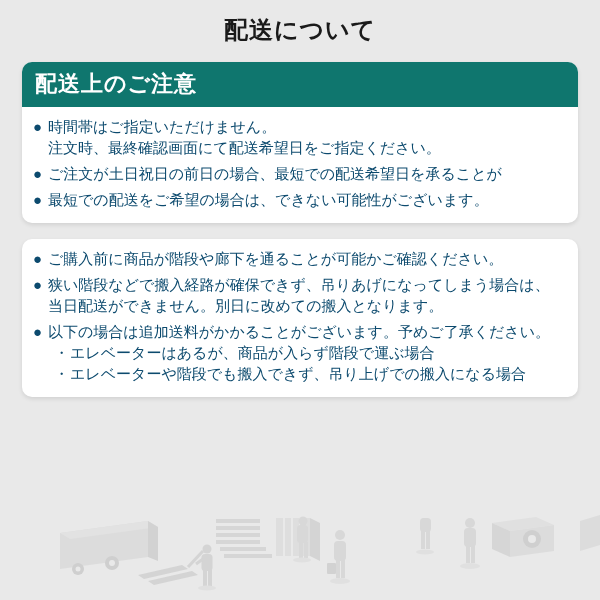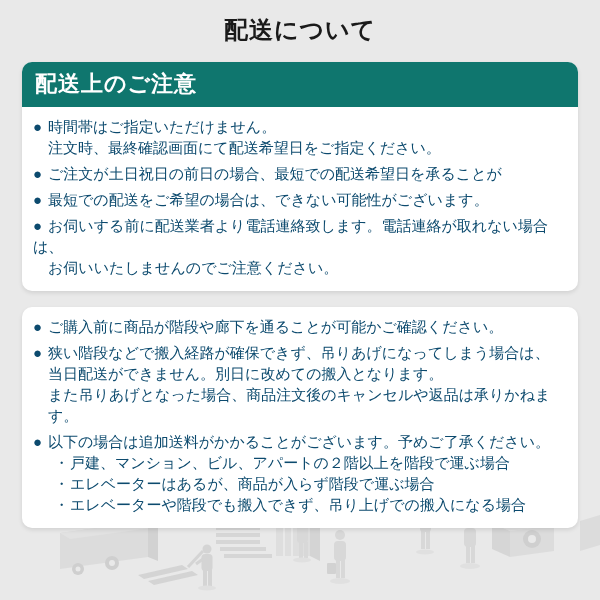--- a/index.html
+++ b/index.html
@@ -132,37 +132,31 @@
     <div class="item">
       <p class="line"><span class="bu">●</span><span>時間帯はご指定いただけません。</span></p>
       <p class="line cont">注文時、最終確認画面にて配送希望日をご指定ください。</p>
     </div>
     <div class="item">
       <p class="line"><span class="bu">●</span><span>ご注文が土日祝日の前日の場合、最短での配送希望日を承ることが</span></p>
     </div>
     <div class="item">
       <p class="line"><span class="bu">●</span><span>最短での配送をご希望の場合は、できない可能性がございます。</span></p>
     </div>
-    <div class="item">
-      <p class="line"><span class="bu">●</span><span>お伺いする前に配送業者より電話連絡致します。電話連絡が取れない場合は、</span></p>
-      <p class="line cont">お伺いいたしませんのでご注意ください。</p>
-    </div>
   </div>
 </section>
 
 <section class="panel">
   <div class="panel-body">
     <div class="item">
       <p class="line"><span class="bu">●</span><span>ご購入前に商品が階段や廊下を通ることが可能かご確認ください。</span></p>
     </div>
     <div class="item">
       <p class="line"><span class="bu">●</span><span>狭い階段などで搬入経路が確保できず、吊りあげになってしまう場合は、</span></p>
       <p class="line cont">当日配送ができません。別日に改めての搬入となります。</p>
-      <p class="line cont">また吊りあげとなった場合、商品注文後のキャンセルや返品は承りかねます。</p>
     </div>
     <div class="item">
       <p class="line"><span class="bu">●</span><span>以下の場合は追加送料がかかることがございます。予めご了承ください。</span></p>
-      <p class="line sub"><span class="bu small">・</span><span>戸建、マンション、ビル、アパートの２階以上を階段で運ぶ場合</span></p>
       <p class="line sub"><span class="bu small">・</span><span>エレベーターはあるが、商品が入らず階段で運ぶ場合</span></p>
       <p class="line sub"><span class="bu small">・</span><span>エレベーターや階段でも搬入できず、吊り上げでの搬入になる場合</span></p>
     </div>
   </div>
 </section>
 
 </body></html>

